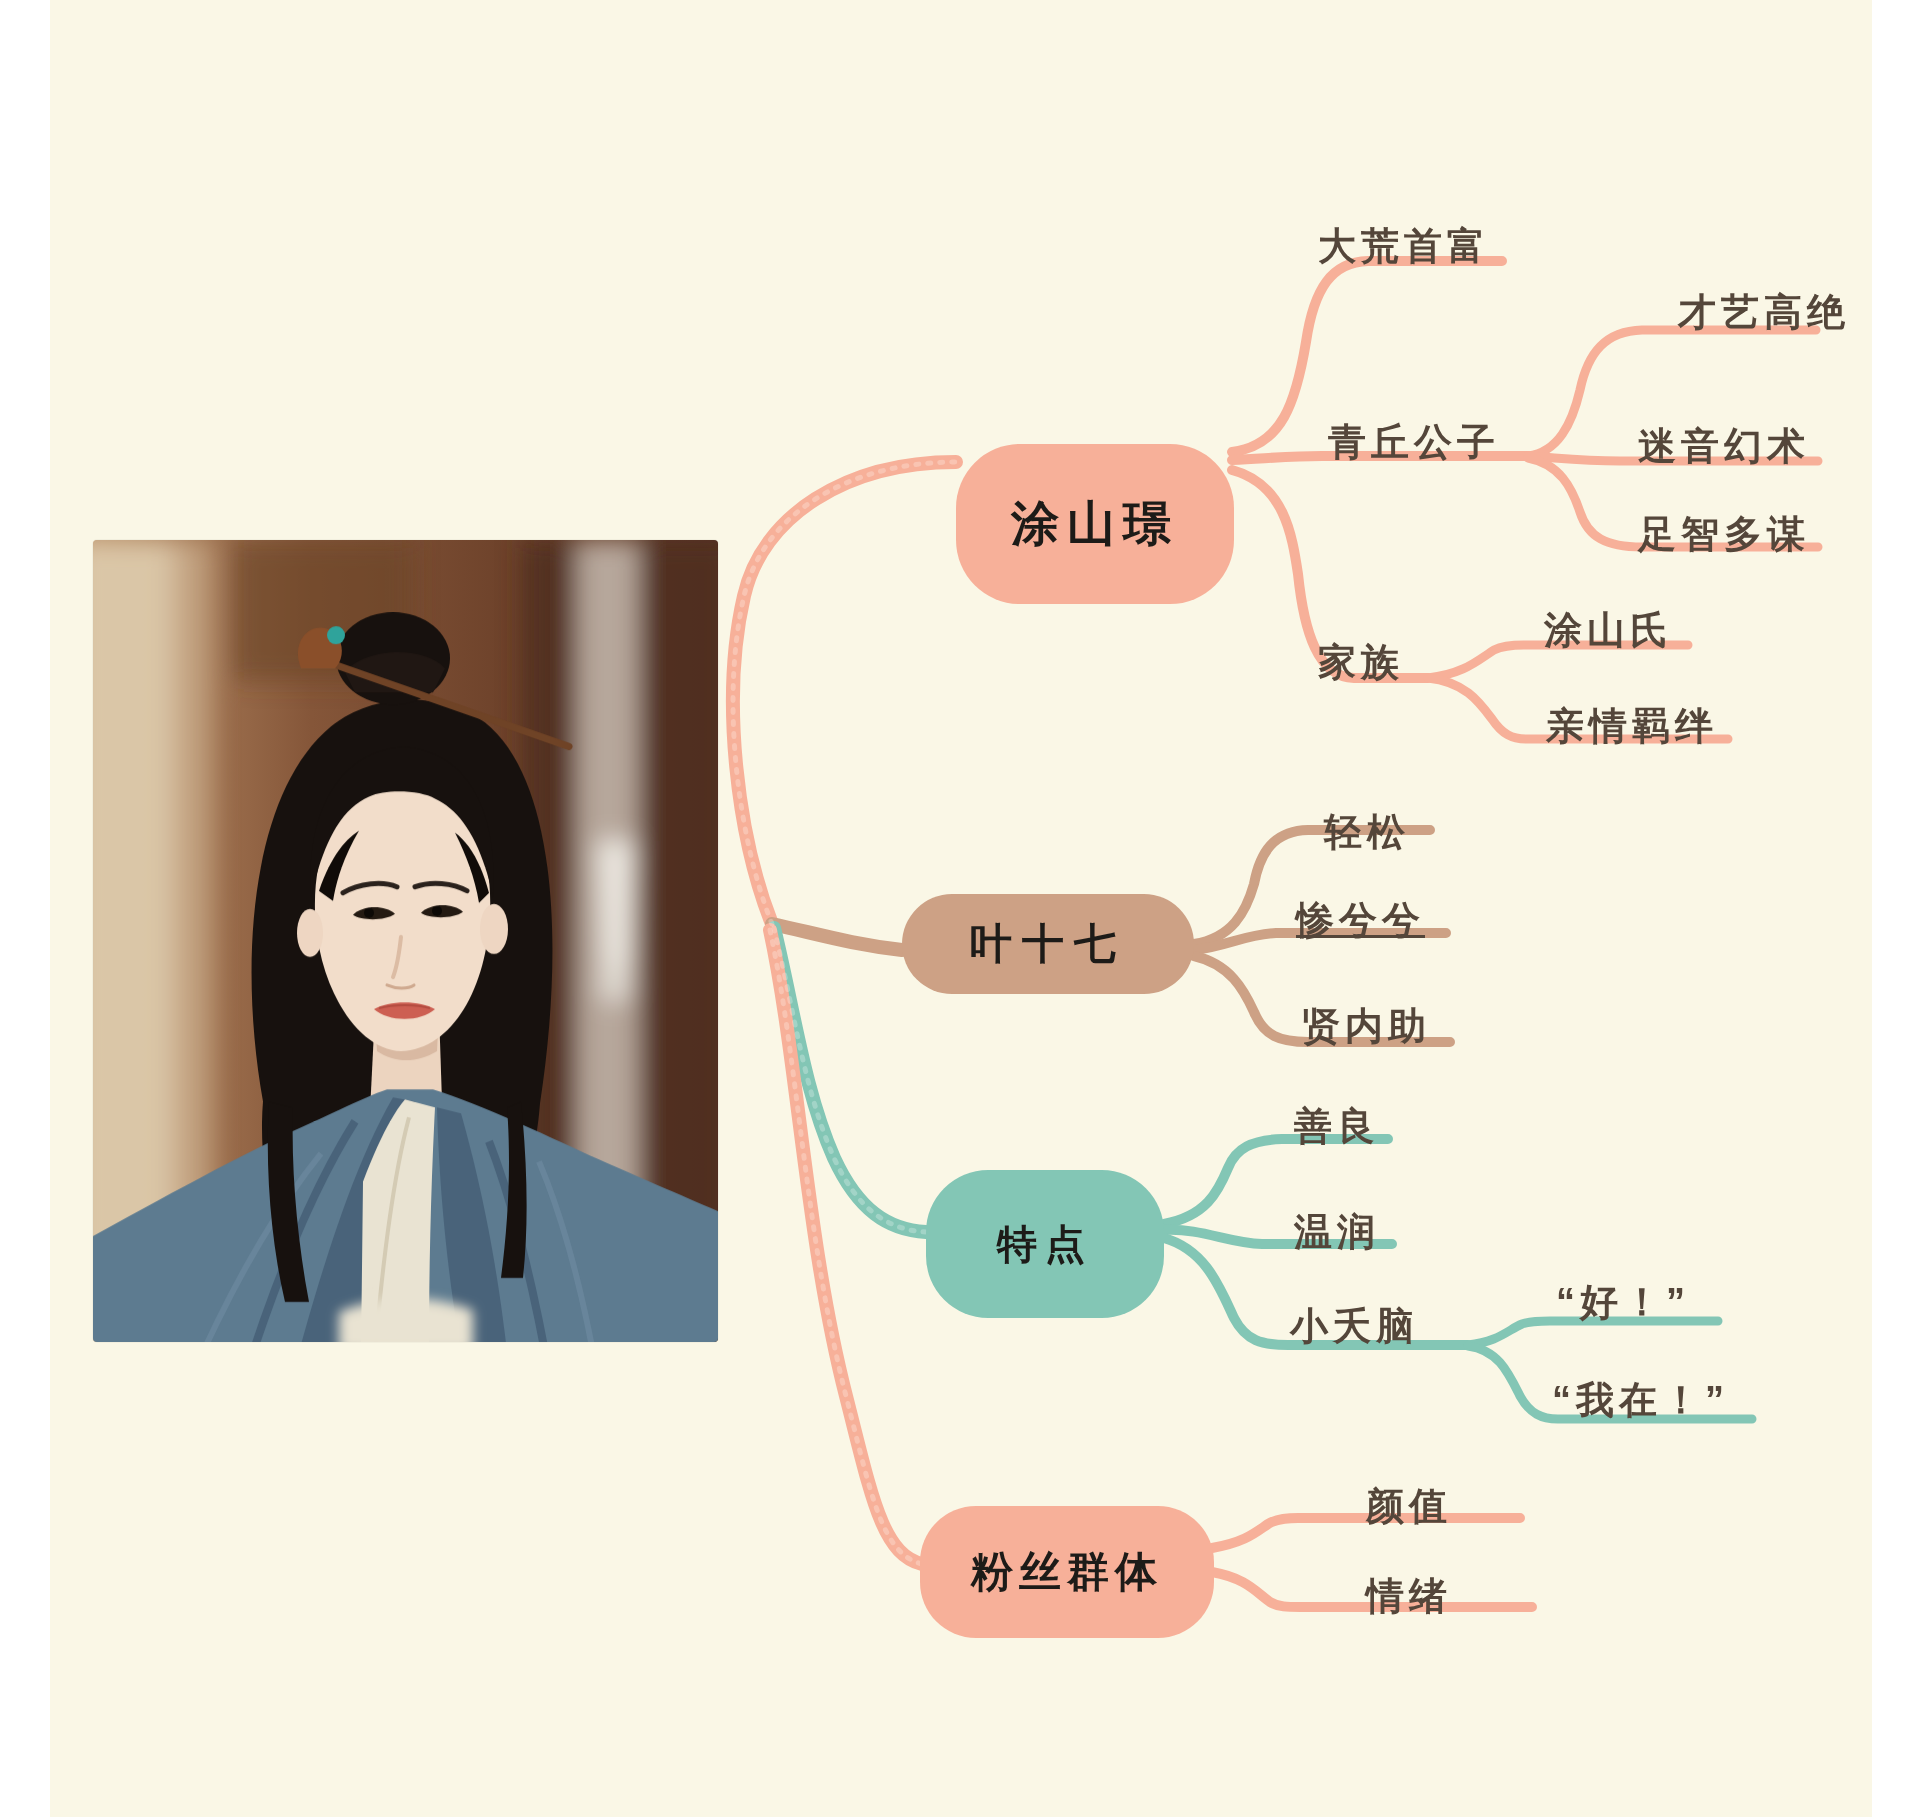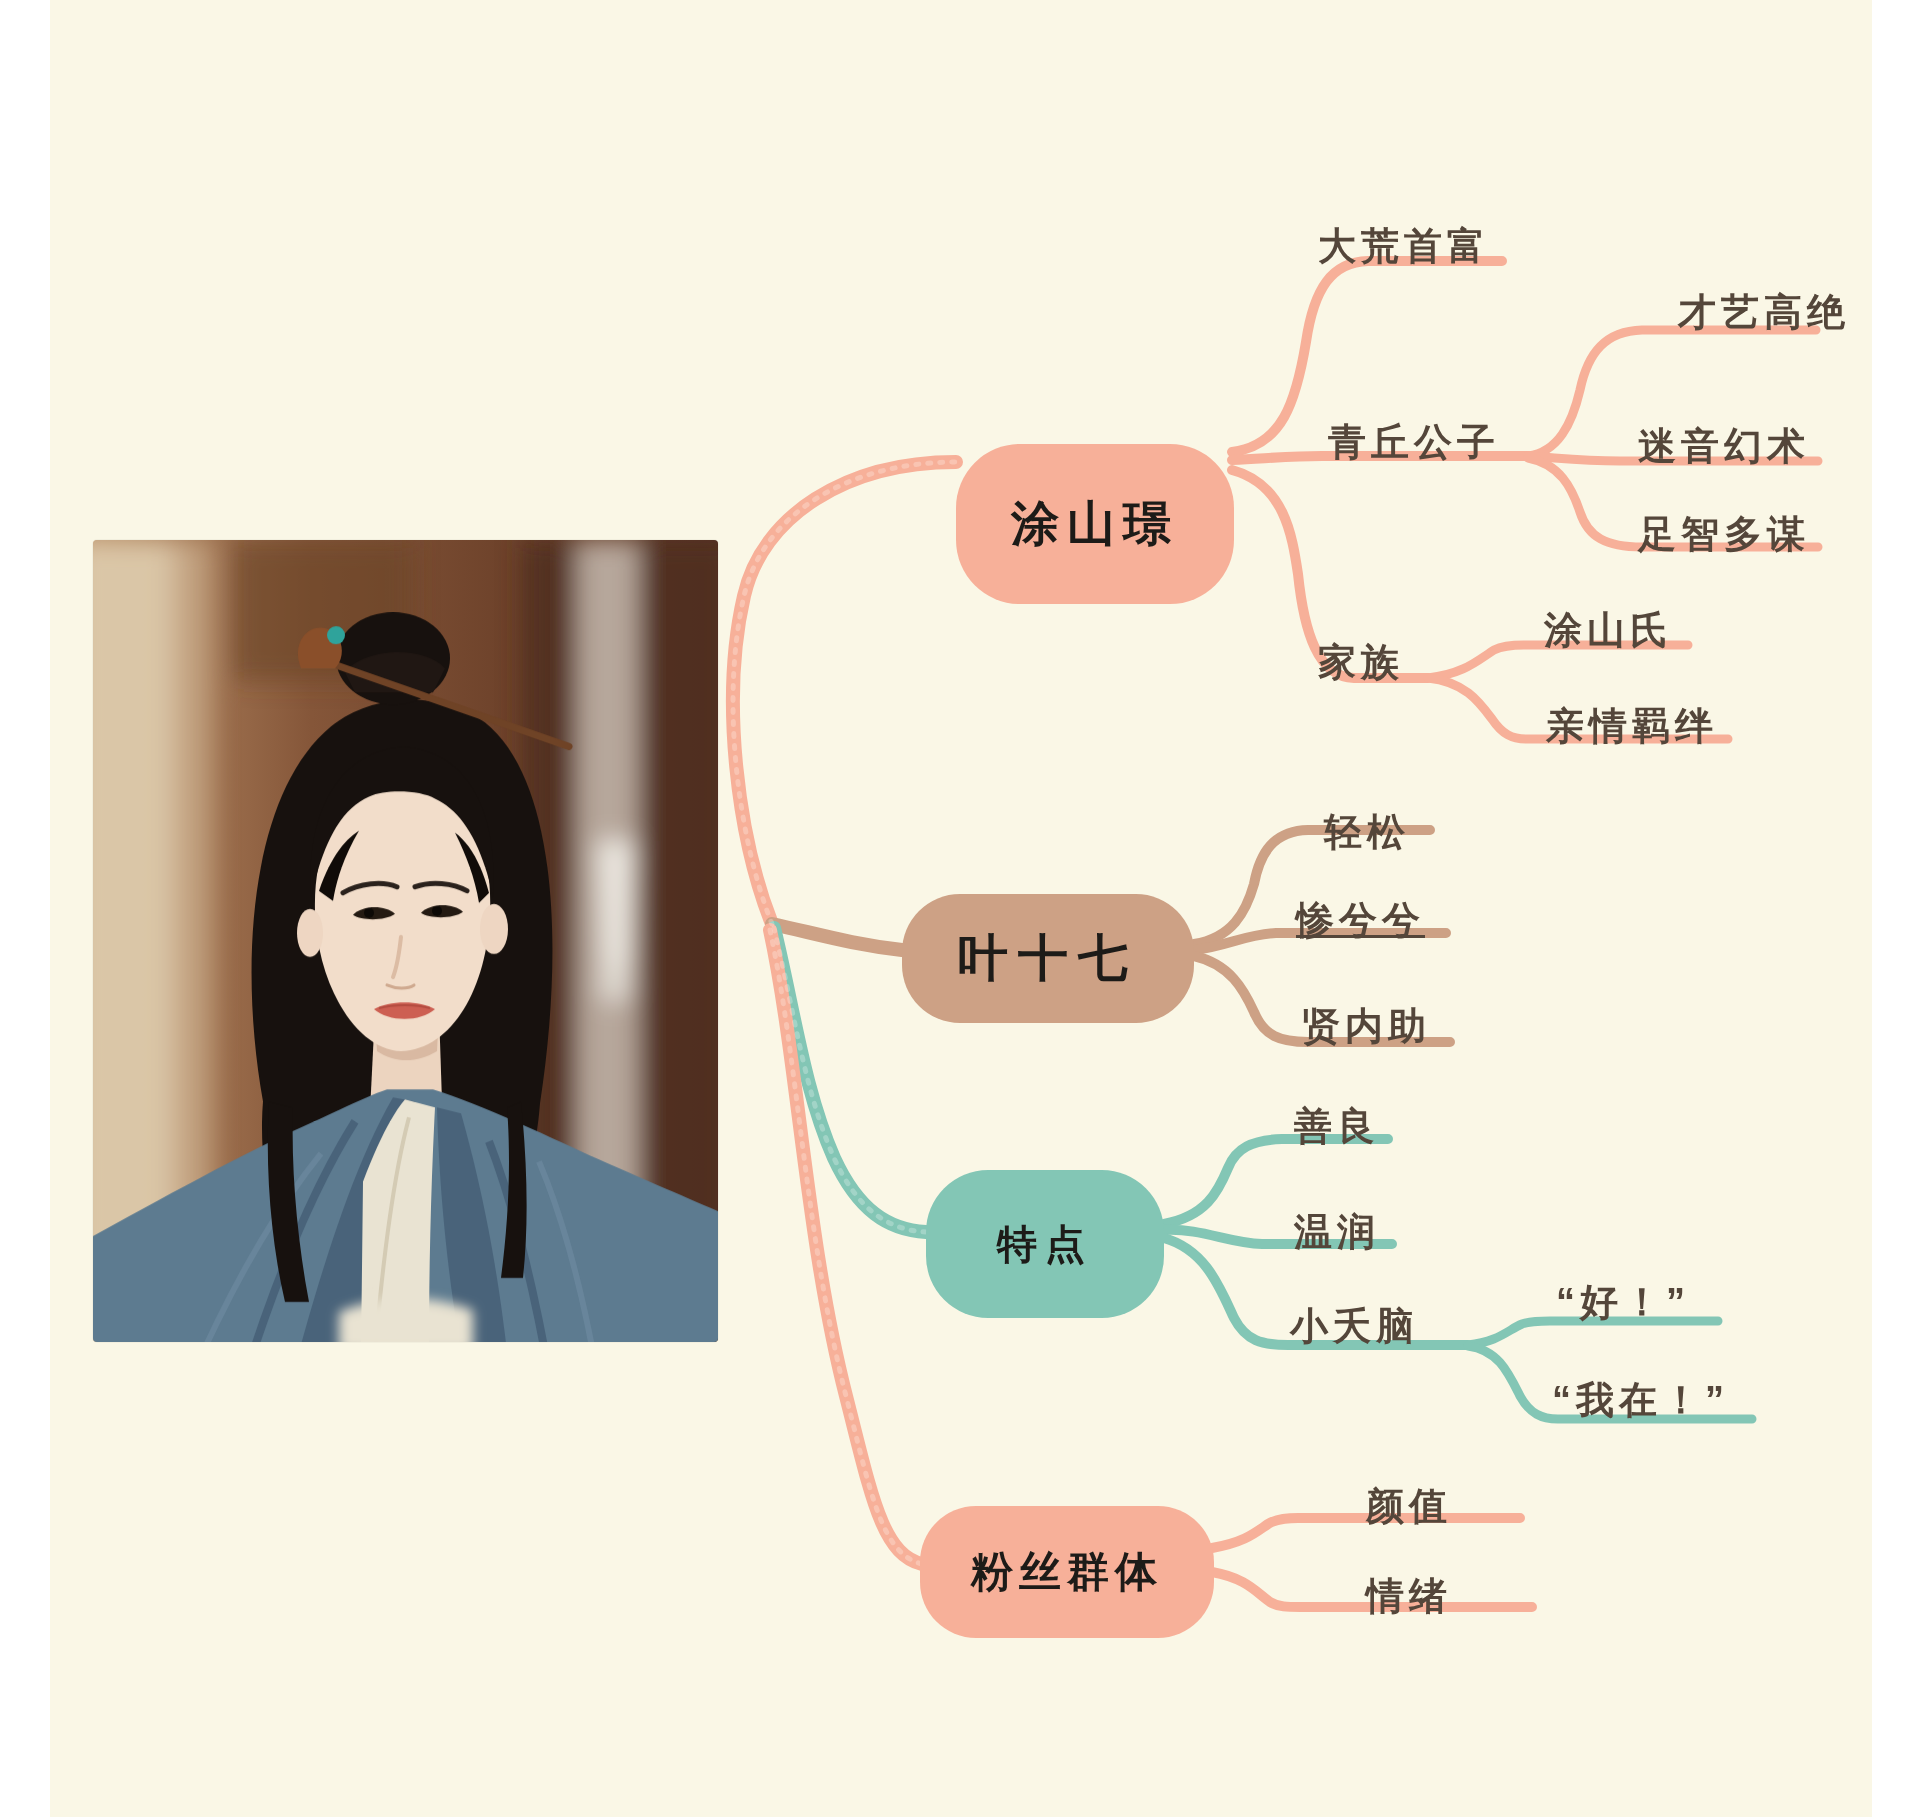--- a/index.html
+++ b/index.html
@@ -147,21 +147,21 @@
     </g>
 
     <g stroke="var(--salmon)">
       <path d="M1212 1548 C1246 1542 1256 1532 1268 1524 C1276 1519 1286 1518 1298 1518 L1520 1518" stroke-width="10"></path>
       <path d="M1212 1572 C1246 1578 1256 1592 1270 1602 C1278 1607 1288 1607 1300 1607 L1532 1607" stroke-width="10"></path>
     </g>
   </g>
 </svg>
 
 <div class="node fill-salmon" style="left:956px;top:396px;width:278px;height:160px;border-radius:64px;font-size:48px;letter-spacing:8px;margin-top:48px;">涂山璟</div>
-<div class="node fill-tan" style="left:902px;top:894px;width:292px;height:129px;border-radius:58px;font-size:50px;letter-spacing:10px;">叶十七</div>
+<div class="node fill-tan" style="left:902px;top:894px;width:292px;height:100px;border-radius:58px;font-size:42px;letter-spacing:10px;">叶十七</div>
 <div class="node fill-teal" style="left:926px;top:1170px;width:238px;height:148px;border-radius:62px;font-size:40px;letter-spacing:8px;">特点</div>
 <div class="node fill-salmon" style="left:920px;top:1506px;width:294px;height:132px;border-radius:56px;font-size:42px;letter-spacing:6px;">粉丝群体</div>
 
 <div class="lbl" style="left:1318px;top:202px;">大荒首富</div>
 <div class="lbl" style="left:1328px;top:398px;">青丘公子</div>
 <div class="lbl" style="left:1678px;top:268px;">才艺高绝</div>
 <div class="lbl" style="left:1638px;top:402px;">迷音幻术</div>
 <div class="lbl" style="left:1638px;top:490px;">足智多谋</div>
 <div class="lbl" style="left:1318px;top:618px;">家族</div>
 <div class="lbl" style="left:1544px;top:586px;">涂山氏</div>

